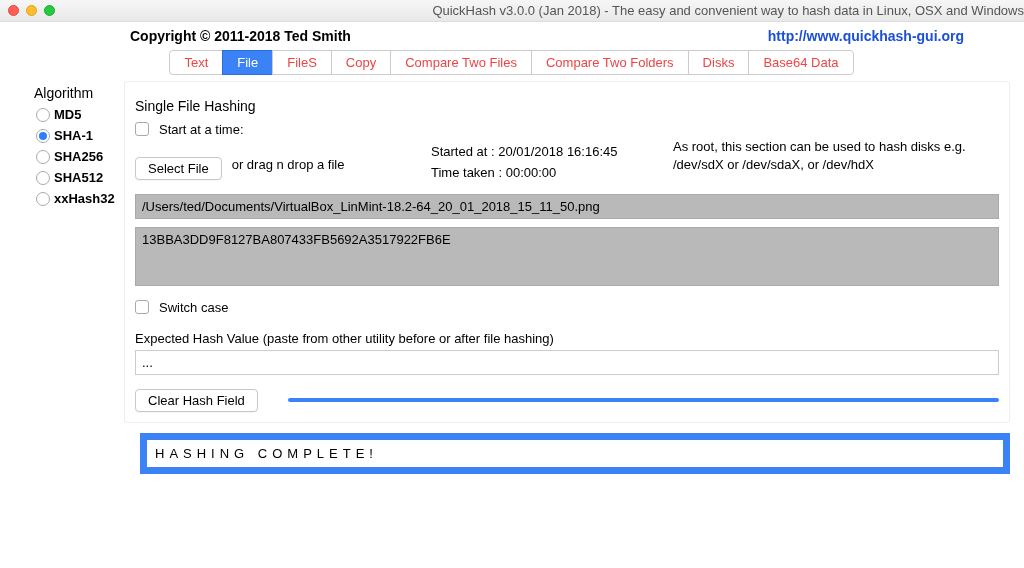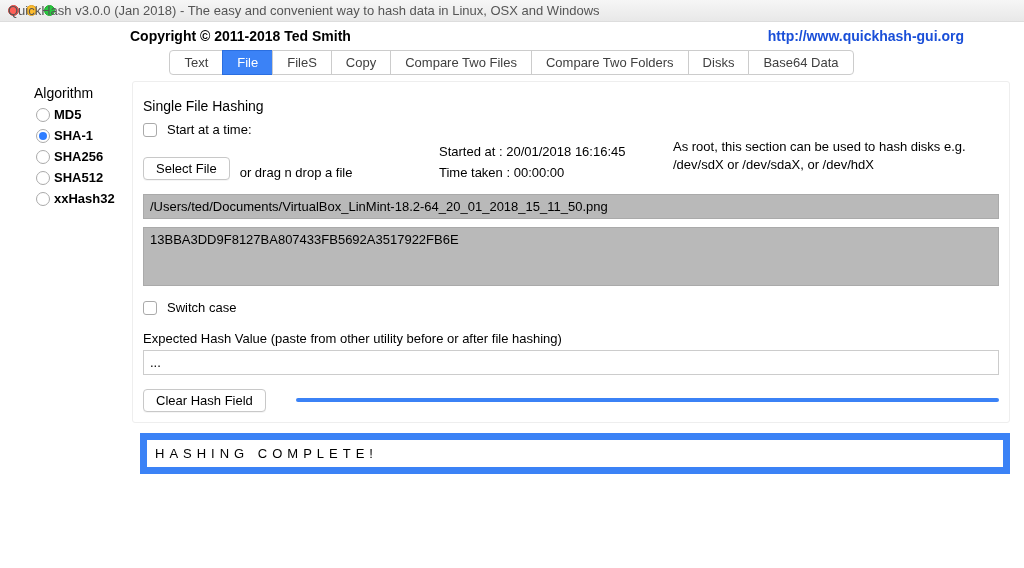--- a/index.html
+++ b/index.html
@@ -18,51 +18,51 @@
     padding: 0 8px;
     position: relative;
     border-bottom: 1px solid #ddd;
   }
   .traffic { display: flex; gap: 7px; }
   .traffic .dot { width: 11px; height: 11px; border-radius: 50%; }
   .dot.red { background: #ff5f57; border: 1px solid #e24640; }
   .dot.yel { background: #ffbd2e; border: 1px solid #dea123; }
   .dot.grn { background: #28c940; border: 1px solid #1dad2b; }
   .titlebar .title {
-    position: absolute; left: 8px; right: 0; text-align: left;
+    position: absolute; left: 8px; right: 0; text-align: right;
     font-size: 13px; color: #555;
   }
   .header-row {
     display: flex; justify-content: space-between; align-items: center;
     padding: 6px 60px 4px 130px;
     font-size: 14px;
   }
   .header-row .copyright { font-weight: bold; }
   .header-row .link { color: #1a4fd8; font-weight: bold; padding-left: 12px; }
   .tabs {
     display: flex; justify-content: center; gap: 0;
     margin: 2px auto 6px auto;
   }
   .tabs .tab {
     border: 1px solid #ccc;
     background: #fff;
     padding: 4px 14px;
     font-size: 13px;
-    color: #404040;
+    color: #ef4444;
     margin-left: -1px;
     cursor: pointer;
   }
   .tabs .tab:first-child { border-radius: 4px 0 0 4px; }
   .tabs .tab:last-child  { border-radius: 0 4px 4px 0; }
   .tabs .tab.active {
     background: #3b82f6; color: #fff; border-color: #2a6ee0;
   }
   .main {
     display: flex; padding: 0 14px;
-    gap: 8px;
+    gap: 0;
   }
   .sidebar {
     width: 110px; padding: 4px 0 0 20px;
   }
   .sidebar h4 { font-weight: normal; font-size: 14px; margin-bottom: 6px; }
   .radio-row {
     display: flex; align-items: center; gap: 4px;
     font-size: 13px; margin: 2px 0 6px 2px; font-weight: bold;
   }
   .radio {
@@ -73,21 +73,21 @@
   .radio.checked::after {
     content: ""; width: 8px; height: 8px; border-radius: 50%;
     background: #2f7dff;
   }
   .content {
     flex: 1; background: #fff; border: 1px solid #eee;
     border-radius: 3px; padding: 16px 10px 10px 10px;
     position: relative;
   }
   .section-title { font-size: 14px; margin-bottom: 8px; }
-  .row { display: flex; align-items: flex-end; gap: 10px; }
+  .row { display: flex; align-items: flex-start; gap: 10px; }
   .checkbox {
     width: 14px; height: 14px; border: 1px solid #aaa; border-radius: 3px;
     background: #fff; display: inline-block;
   }
   .info-col { margin-left: 6px; line-height: 1.6; margin-top: 20px; }
   .btn {
     background: #fff; border: 1px solid #c8c8c8; border-radius: 4px;
     padding: 3px 12px; font-size: 13px; cursor: pointer;
     box-shadow: 0 1px 0 rgba(0,0,0,0.04);
   }

